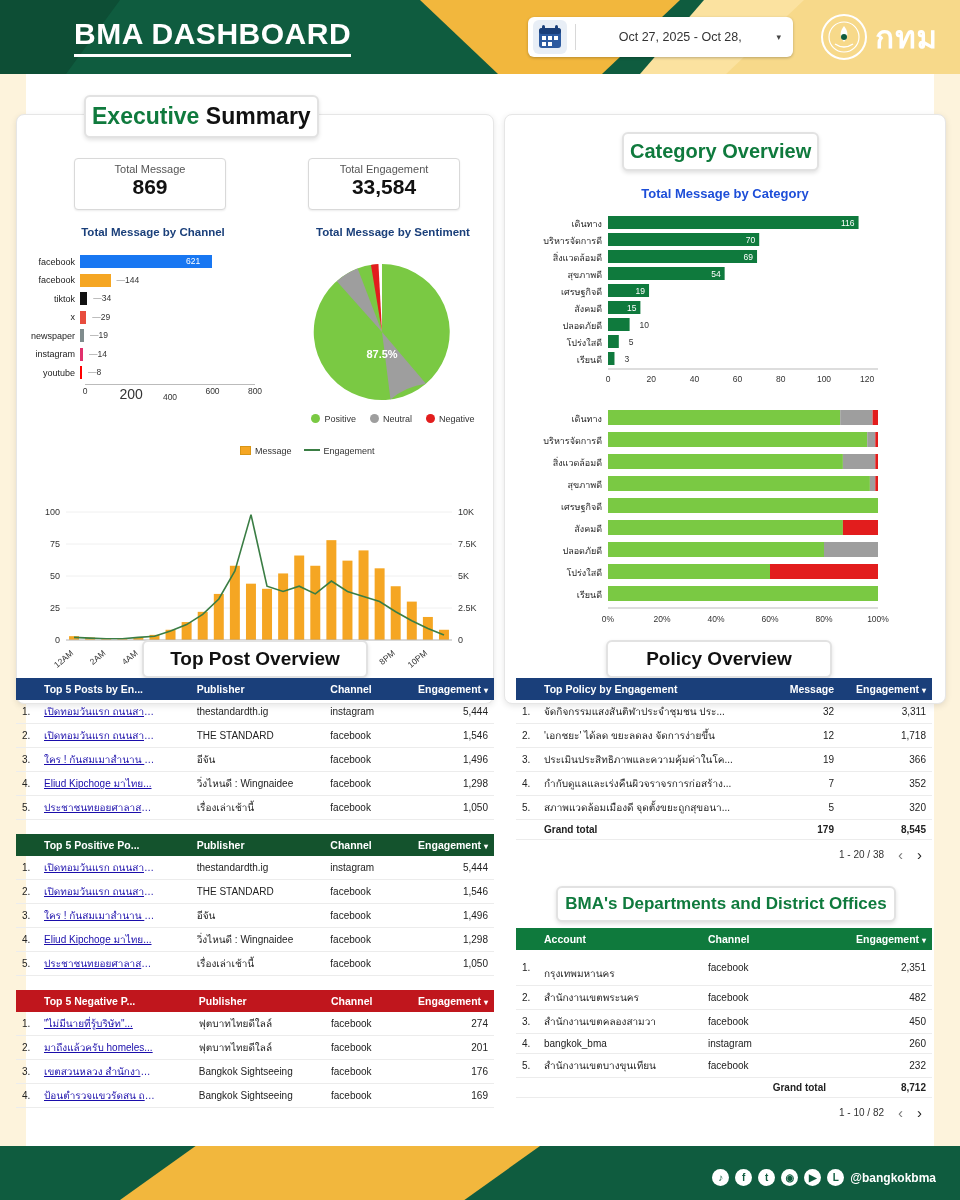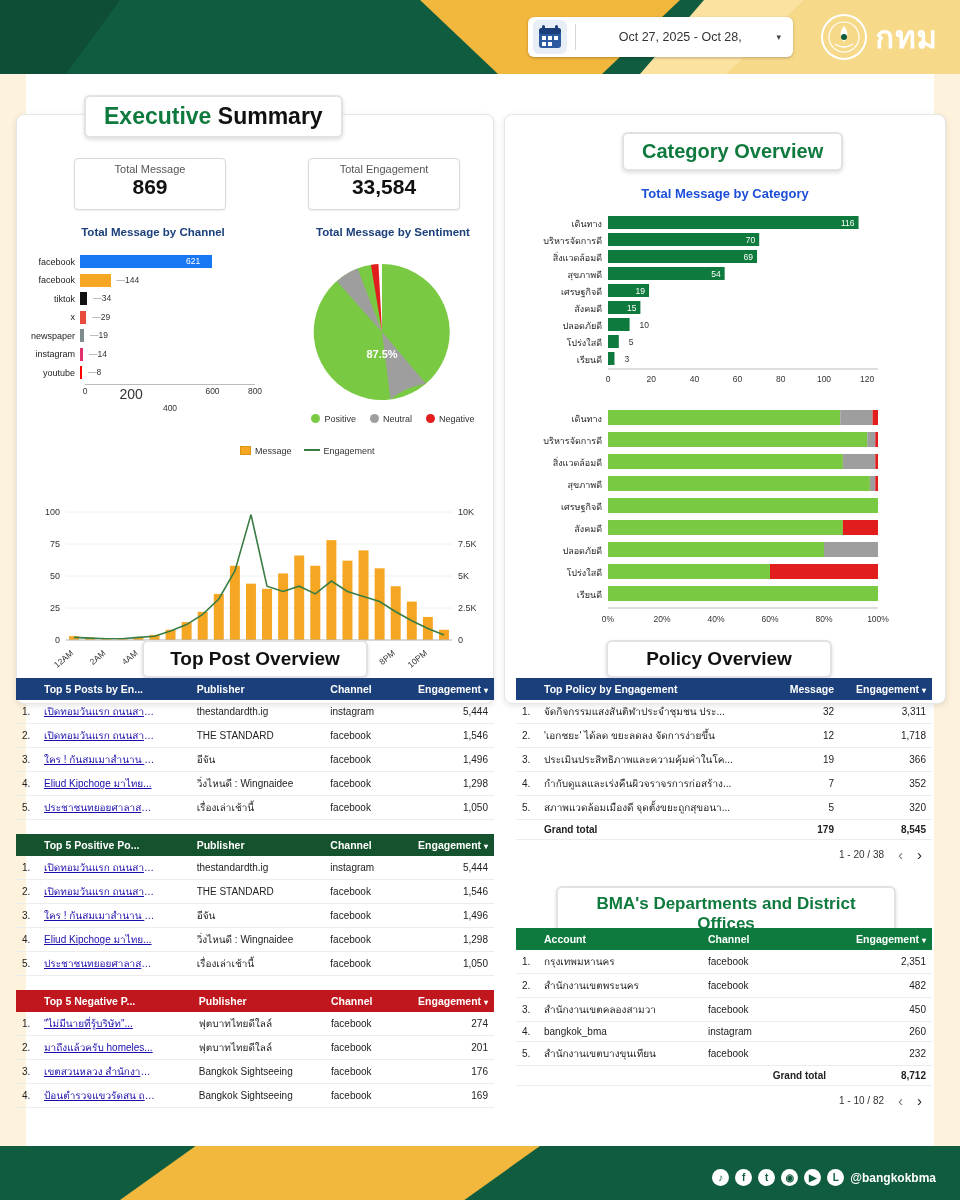--- a/index.html
+++ b/index.html
@@ -42,21 +42,21 @@
   .date-text { font-size:12.5px; color:#333; flex:1; text-align:center; }
   .date-caret { margin-right:12px; font-size:9px; color:#444; }
   .logo-wrap { position:absolute; right:22px; top:12px; display:flex; align-items:center; gap:8px;}
   .logo-circle { width:46px; height:46px; border-radius:50%; border:2px solid #fff; display:flex; align-items:center; justify-content:center; }
   .logo-text { color:#fff; font-size:31px; font-weight:bold; letter-spacing:1px; }
 
   .content { position:absolute; top:74px; left:0; width:960px; z-index:2; }
 
   .section-title-pill {
     background:#ffffff; border:2px solid #e2e2e2; border-radius:6px;
-    font-size:23px; font-weight:bold; text-align:center; padding:6px 18px;
+    font-size:23px; font-weight:bold; text-align:center; padding:6px 6px;
     box-shadow:0 2px 4px rgba(0,0,0,.12); display:inline-block;
   }
   .panel {
     background:#ffffff; border:1px solid #e6e6e6; border-radius:8px;
     box-shadow:0 2px 6px rgba(0,0,0,.10);
   }
 
   
   #exec-panel { position:absolute; left:16px; top:40px; width:478px; height:590px; }
   #exec-title { position:absolute; left:84px; top:21px; z-index:4; }
@@ -106,20 +106,21 @@
   <div class="bg-top"></div>
   <div class="bg-top-accent1"></div>
   <div class="bg-top-accent2"></div>
   <div class="bg-top-accent3"></div>
   <div class="bg-left-wedge"></div>
   <div class="bg-bot"></div>
   <div class="bg-bot-accent"></div>
 </div>
 
 <header class="topbar">
+  <div class="dash-title">BMA DASHBOARD</div>
 
   <div class="date-pill">
     <div class="cal-icon">
       <svg width="34" height="34" viewBox="0 0 34 34">
         <rect x="6" y="8" width="22" height="20" rx="3" fill="#2c5aa0"></rect>
         <rect x="6" y="8" width="22" height="6" rx="3" fill="#1a3f7a"></rect>
         <rect x="9" y="5" width="3" height="6" rx="1.5" fill="#1a3f7a"></rect>
         <rect x="22" y="5" width="3" height="6" rx="1.5" fill="#1a3f7a"></rect>
         <rect x="9" y="16" width="4" height="4" fill="#fff"></rect>
         <rect x="15" y="16" width="4" height="4" fill="#fff"></rect>
@@ -213,21 +214,21 @@
         <div class="bar-label">youtube</div>
         <div class="bar-track">
           <div class="bar-fill" style="width:2px;background:#ff0000"></div>
           <div class="bar-val out" style="left:8px"><span style="color:#999">—</span>8</div>
         </div>
       </div>
       <div style="margin-left:61px;width:170px;border-top:1px solid #bbb;margin-top:2px;"></div>
       <div style="margin-left:61px;width:170px;position:relative;height:14px;">
         <div style="position:absolute;left:-8px;top:1px;font-size:8.5px;color:#333;width:16px;text-align:center;">0</div>
         <div style="position:absolute;left:34.5px;top:1px;font-size:14px;color:#333;width:16px;text-align:center;">200</div>
-        <div style="position:absolute;left:77px;top:18px;font-size:8.5px;color:#333;width:16px;text-align:center;">400</div>
+        <div style="position:absolute;left:77px;top:7px;font-size:8.5px;color:#333;width:16px;text-align:center;">400</div>
         <div style="position:absolute;left:119.5px;top:1px;font-size:8.5px;color:#333;width:16px;text-align:center;">600</div>
         <div style="position:absolute;left:162px;top:1px;font-size:8.5px;color:#333;width:16px;text-align:center;">800</div>
       </div>
     </div>
 
   <div style="position:absolute; left:290px; top:176px; width:200px; height:160px;text-align:center;">
     <svg width="200" height="160" viewBox="0 0 200 160">
       <g transform="translate(92,82)">
         <path d="M0 0 L0 -68 A68 68 0 1 1 -8.5 -67.5 Z" fill="#7ac943"></path>
         <path d="M0 0 L-8.5 -67.5 A68 68 0 0 1 -44 -51.8 Z" fill="#9e9e9e" transform="rotate(180)"></path>
@@ -665,21 +666,21 @@
             <th style="width:22px;"></th>
             <th>Account</th>
             <th style="width:130px;">Channel</th>
             <th style="text-align:right;width:100px;">Engagement <span class="caret-th">▾</span></th>
           </tr>
         </thead>
         <tbody>
           <tr>
             <td class="rank">1.</td>
             <td>
-              <span class="plain" style="max-width:160px;">กรุงเทพมหานคร</span>
+              <span class="plain" style="max-width:160px;margin-top:12px;">กรุงเทพมหานคร</span>
             </td>
             <td>facebook</td>
             <td class="num">2,351</td>
           </tr>
           <tr>
             <td class="rank">2.</td>
             <td>
               <span class="plain" style="max-width:160px;">สำนักงานเขตพระนคร</span>
             </td>
             <td>facebook</td>

